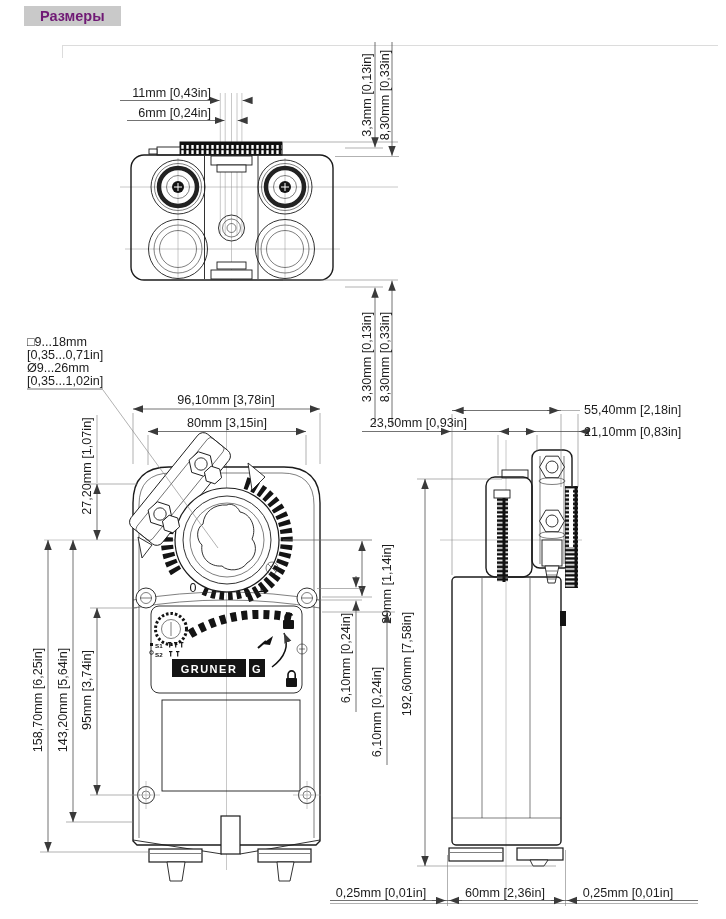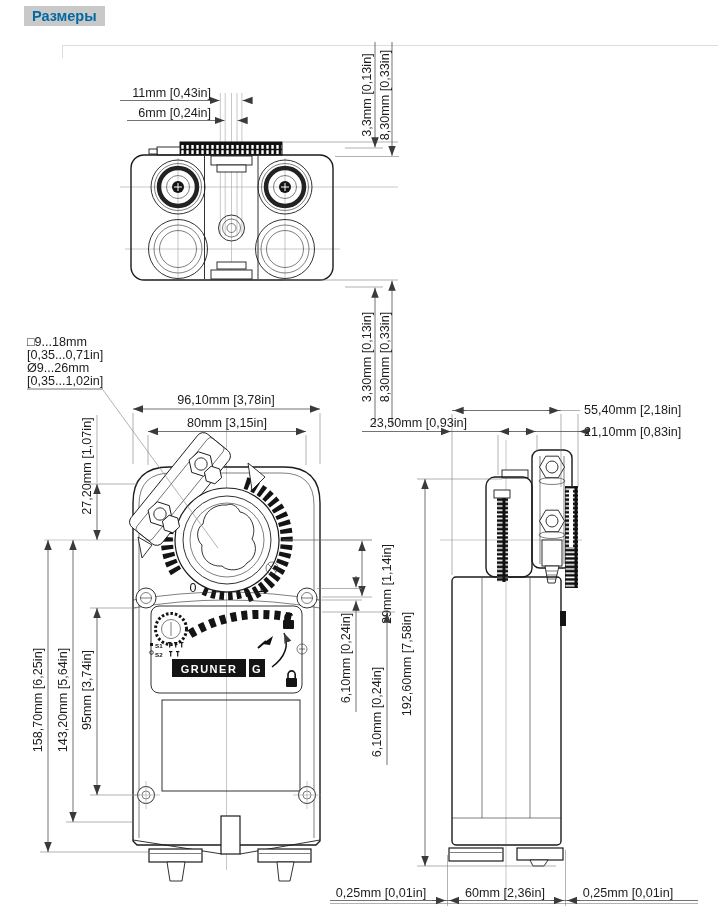--- a/index.html
+++ b/index.html
@@ -1,19 +1,19 @@
 <!DOCTYPE html>
 <html><head>
 <meta charset="utf-8">
 <style>
   html,body{margin:0;padding:0;background:#fff}
   .stage{position:relative;width:726px;height:919px;background:#fff;overflow:hidden;
          font-family:"Liberation Sans",sans-serif}
   .title{position:absolute;left:24px;top:6px;font-size:14.5px;font-weight:bold;
-         color:#0369a1;background:#c9c9c9;padding:1px 8px;line-height:1.25}
+         color:#701a75;background:#c9c9c9;padding:1px 16px;line-height:1.25}
   svg{position:absolute;left:0;top:0}
   .o{fill:none;stroke:#1b1b1b;stroke-width:1.4}
   .o2{fill:none;stroke:#1b1b1b;stroke-width:0.9}
   .o3{fill:none;stroke:#2a2a2a;stroke-width:0.6}
   .w{fill:#fff;stroke:#1b1b1b;stroke-width:1.2}
   .w2{fill:#fff;stroke:#1b1b1b;stroke-width:0.9}
   .b{fill:#141414;stroke:none}
   .d{fill:none;stroke:#4f4f4f;stroke-width:0.8}
   .e{fill:none;stroke:#7d7d7d;stroke-width:0.6}
   .c{fill:none;stroke:#9a9a9a;stroke-width:0.55}

